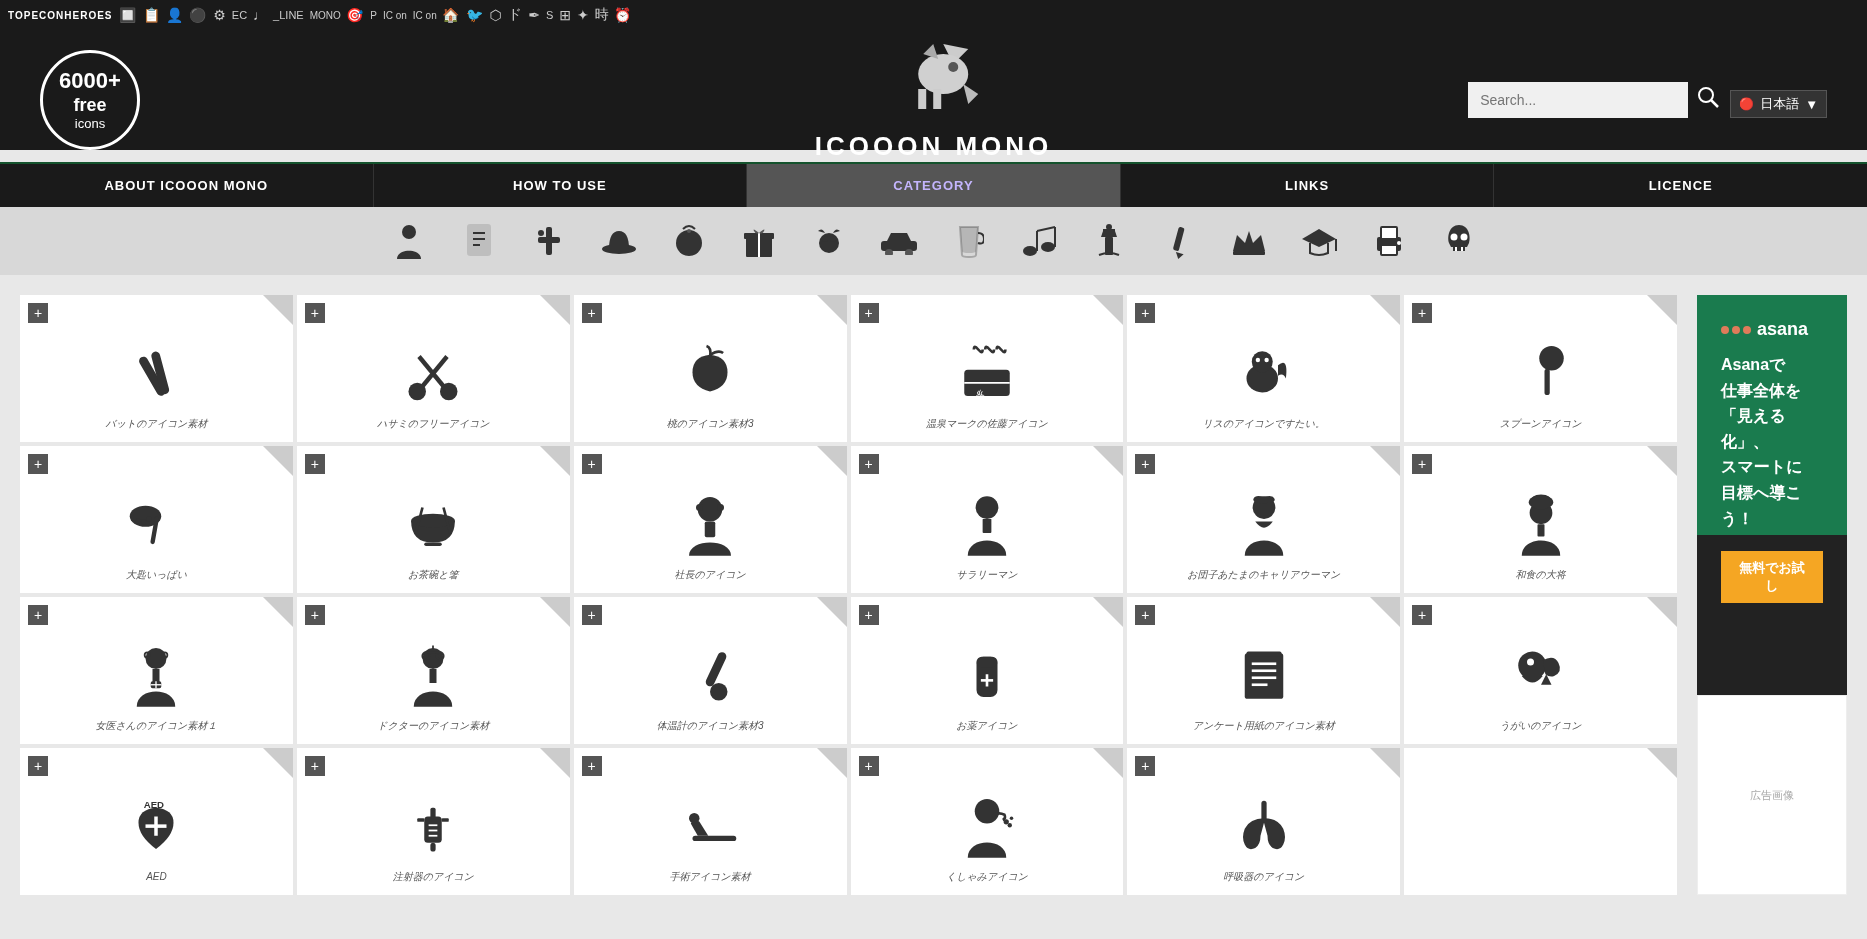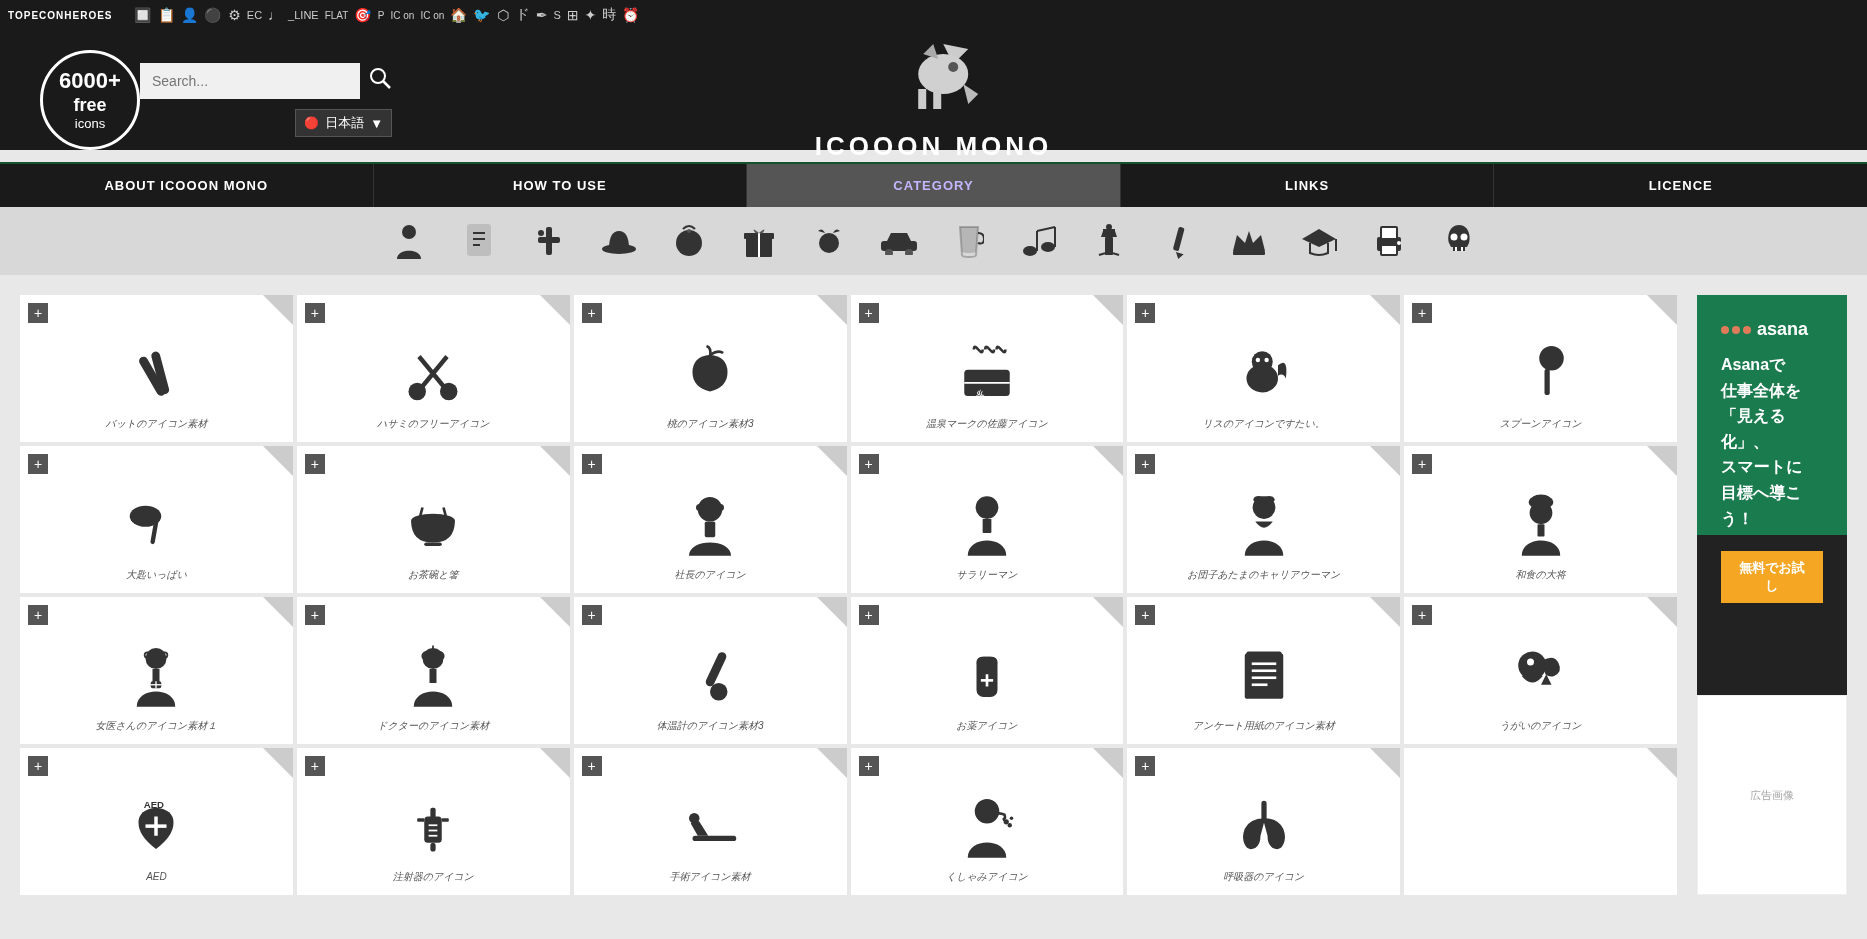--- a/index.html
+++ b/index.html
@@ -13,35 +13,36 @@
       align-items: center;
       padding: 0 8px;
       gap: 6px;
       overflow: hidden;
     }
     .top-bar-brand {
       color: #fff;
       font-size: 10px;
       font-weight: bold;
       letter-spacing: 1px;
-      margin-right: 16px;
+      margin-right: 1px;
       white-space: nowrap;
     }
     .top-bar-icon {
       color: #ccc;
       font-size: 14px;
       cursor: pointer;
     }
 
     
     .header {
       background: #1a1a1a;
       padding: 20px 40px 0 40px;
       display: flex;
       align-items: center;
+      justify-content: space-between;
       position: relative;
     }
     .header-left {
       display: flex;
       align-items: center;
       gap: 30px;
     }
     .free-icons-badge {
       width: 100px;
       height: 100px;
@@ -74,21 +75,21 @@
     .site-title {
       color: #fff;
       font-size: 26px;
       font-weight: bold;
       letter-spacing: 4px;
       margin-top: 12px;
     }
 
     .header-right {
       display: flex;
-      flex-direction: column;
+      flex-direction: row;
       align-items: flex-end;
       gap: 10px;
     }
     .search-bar {
       display: flex;
       align-items: center;
       gap: 8px;
     }
     .search-input {
       width: 220px;
@@ -293,21 +294,21 @@
 <div class="top-bar">
   <span class="top-bar-brand">TOPECONHEROES</span>
   <span class="top-bar-icon">🔲</span>
   <span class="top-bar-icon">📋</span>
   <span class="top-bar-icon">👤</span>
   <span class="top-bar-icon">⚫</span>
   <span class="top-bar-icon">⚙</span>
   <span class="top-bar-icon" style="font-size:11px;">EC</span>
   <span class="top-bar-icon">♩</span>
   <span class="top-bar-icon" style="font-size:11px;">_LINE</span>
-  <span class="top-bar-icon" style="font-size:10px;">FLAT</span>
+  <span class="top-bar-icon" style="font-size:10px;">MONO</span>
   <span class="top-bar-icon">🎯</span>
   <span class="top-bar-icon" style="font-size:10px;">P</span>
   <span class="top-bar-icon" style="font-size:10px;">IC on</span>
   <span class="top-bar-icon" style="font-size:10px;">IC on</span>
   <span class="top-bar-icon">🏠</span>
   <span class="top-bar-icon">🐦</span>
   <span class="top-bar-icon">⬡</span>
   <span class="top-bar-icon">ド</span>
   <span class="top-bar-icon">✒</span>
   <span class="top-bar-icon" style="font-size:11px;">S</span>

